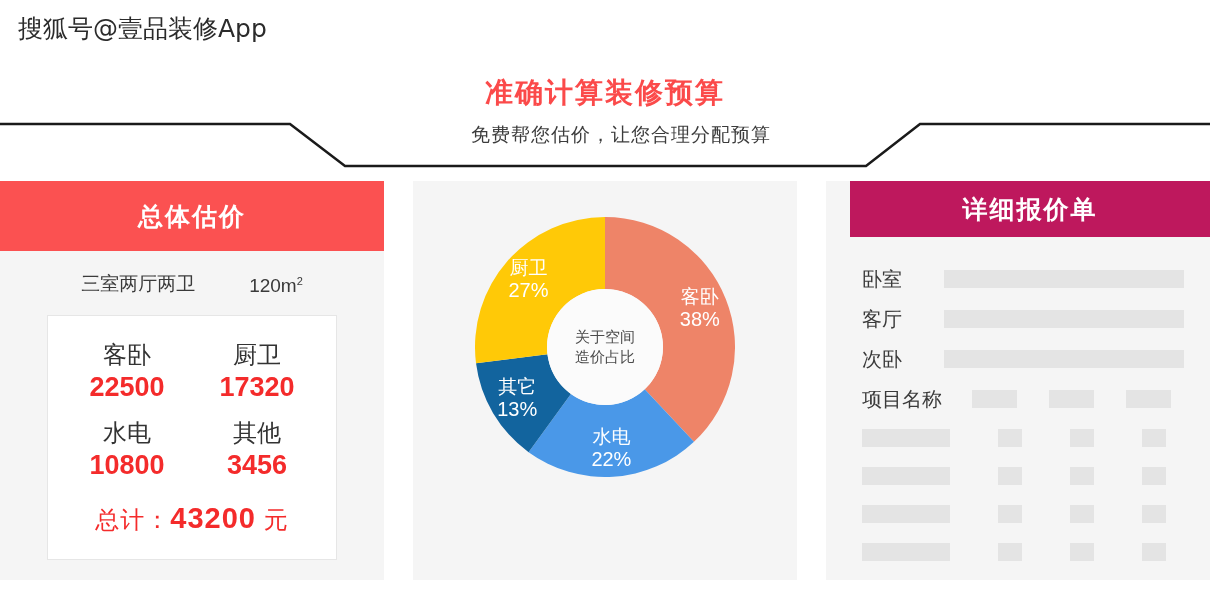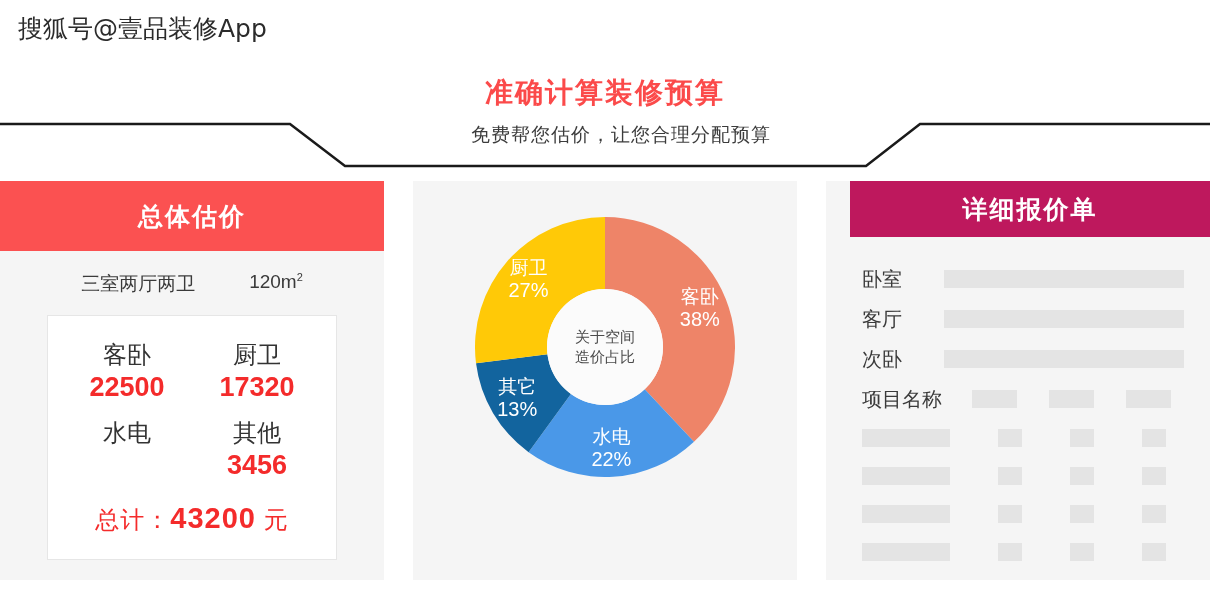--- a/index.html
+++ b/index.html
@@ -85,21 +85,21 @@
   #card-left {
     left: 0px;
     width: 384px;
     height: 399px;
   }
   #card-left .card-head { background: #fb5151; height: 70px; line-height: 70px; }
 
   .meta-row {
     display: flex;
     justify-content: center;
-    align-items: flex-start;
+    align-items: flex-end;
     gap: 54px;
     margin-top: 20px;
     font-size: 19px;
     color: #3a3a3a;
   }
   .meta-area sup { font-size: 11px; }
 
   .estimate-box {
     margin: 18px 47px 0 47px;
     background: #ffffff;
@@ -243,20 +243,21 @@
       <div class="est-cell">
         <div class="est-label">客卧</div>
         <div class="est-value">22500</div>
       </div>
       <div class="est-cell">
         <div class="est-label">厨卫</div>
         <div class="est-value">17320</div>
       </div>
       <div class="est-cell">
         <div class="est-label">水电</div>
+        <div class="est-value">10800</div>
       </div>
       <div class="est-cell">
         <div class="est-label">其他</div>
         <div class="est-value">3456</div>
       </div>
     </div>
     <div class="est-total">
       <span>总计：</span><span class="total-num">43200</span> <span>元</span>
     </div>
   </div>

